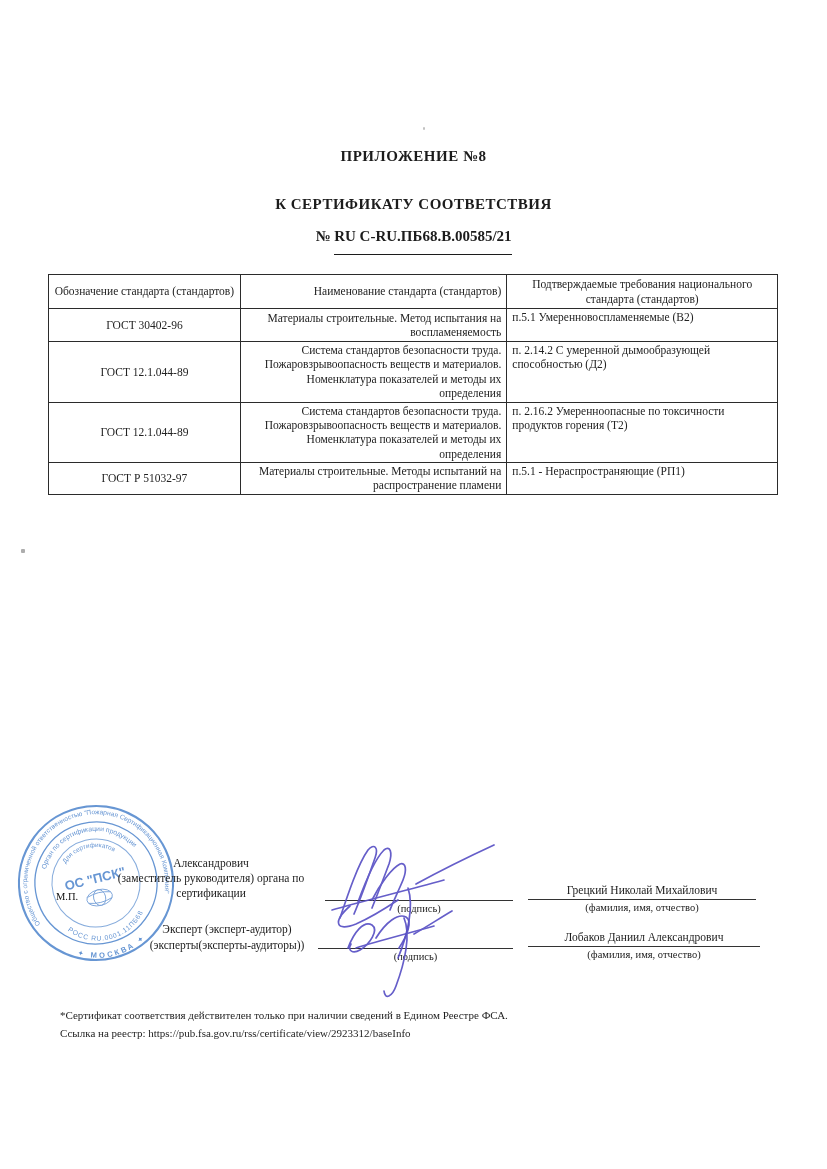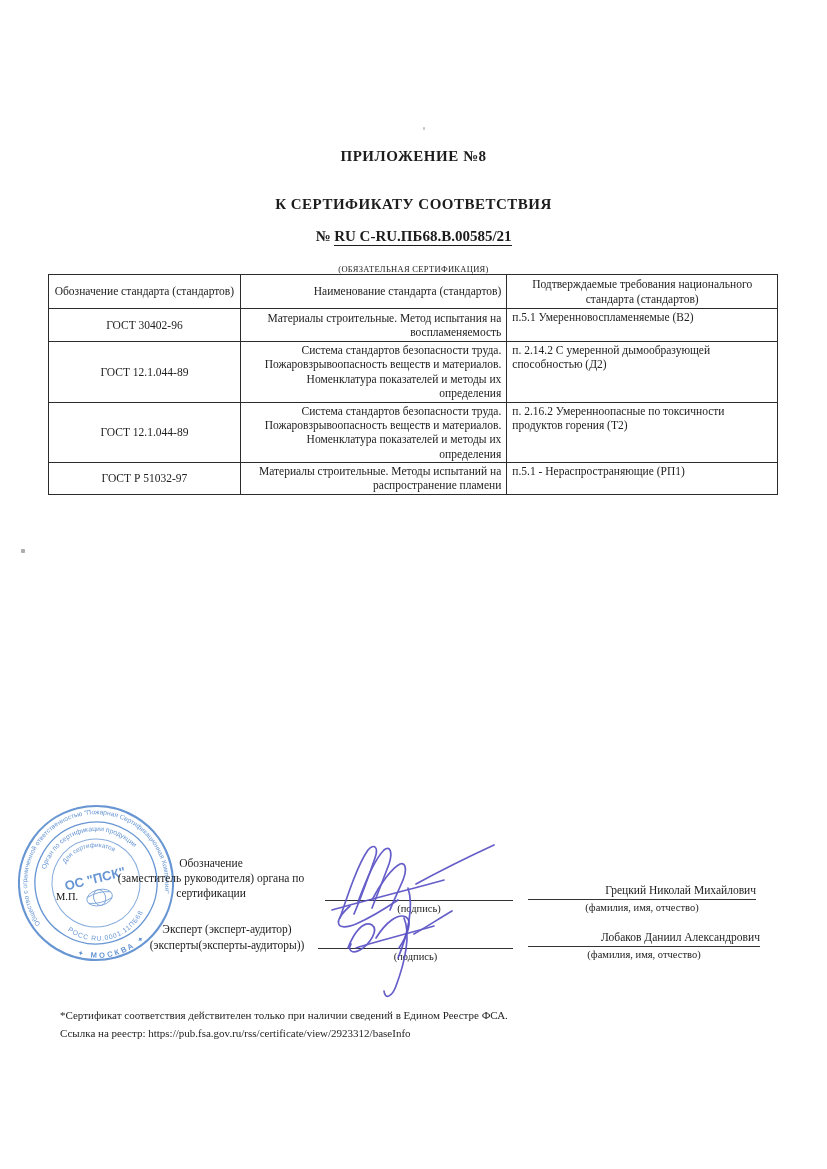--- a/index.html
+++ b/index.html
@@ -8,21 +8,21 @@
     font-family:"Liberation Serif","DejaVu Serif",serif;color:#1c1c1c;
     overflow:hidden;
   }
   .abs{position:absolute;}
 
   
   .title-block{left:0;top:148px;width:827px;text-align:center;}
   .title-line1{font-size:15px;font-weight:bold;letter-spacing:.5px;}
   .title-line2{font-size:15px;font-weight:bold;letter-spacing:.5px;margin-top:31px;}
   .title-line3{font-size:15px;font-weight:bold;margin-top:15px;}
-  .cert-number{border-bottom:1.6px solid #1c1c1c;padding-bottom:1px;}
+  .cert-number{border-bottom:1.6px solid #1c1c1c;padding-bottom:10px;}
   .cert-type{font-size:8.5px;letter-spacing:.3px;margin-top:19px;}
 
   
   table.standards{
     position:absolute;left:48px;top:274px;width:730px;
     border-collapse:collapse;table-layout:fixed;
     font-size:11.5px;line-height:1.25;color:#222;
   }
   table.standards td,table.standards th{
     border:1.4px solid #2b2b2b;padding:1px 5px;font-weight:normal;
@@ -36,21 +36,21 @@
   tr.r1{height:59px;}
   tr.r2{height:58px;}
   tr.r3{height:28px;}
 
   
   .role1{left:104px;top:856px;width:214px;text-align:center;font-size:11.5px;line-height:15px;}
   .role2{left:112px;top:921px;width:230px;text-align:center;font-size:11.5px;line-height:16px;}
   .mp{left:56px;top:885px;font-size:10.5px;color:#111;margin-top:6px;}
   .sigline{border-top:1.3px solid #333;height:0;}
   .caption{font-size:10.5px;text-align:center;color:#1c1c1c;}
-  .fio-name{font-size:11.5px;text-align:right;color:#1c1c1c;}
+  .fio-name{font-size:11.5px;text-align:center;color:#1c1c1c;}
 
   
   .footer{left:60px;top:1006px;width:720px;font-size:11px;line-height:18px;color:#1e1e1e;}
 
   
   .stamp-svg{left:6px;top:793px;width:180px;height:180px;opacity:.85;}
   .stamp-svg text{font-family:"Liberation Sans","DejaVu Sans",sans-serif;}
   .ring-outer{font-size:6.6px;}
   .ring-city{font-size:7.6px;font-weight:bold;letter-spacing:2.5px;}
   .ring-mid{font-size:6.8px;}
@@ -64,21 +64,20 @@
   .speck1{left:21px;top:549px;width:4px;height:4px;background:#8a8a8a;border-radius:1px;opacity:.7;}
   .speck2{left:423px;top:127px;width:2px;height:3px;background:#9a9a9a;border-radius:1px;opacity:.6;}
 </style>
 </head>
 <body>
 
 <div class="abs title-block">
   <div class="title-line1">ПРИЛОЖЕНИЕ №8</div>
   <div class="title-line2">К СЕРТИФИКАТУ СООТВЕТСТВИЯ</div>
   <div class="title-line3"><span>№ </span><span class="cert-number">RU C-RU.ПБ68.В.00585/21</span></div>
-  <div class="cert-type">(ОБЯЗАТЕЛЬНАЯ СЕРТИФИКАЦИЯ)</div>
 </div>
 
 <table class="standards">
   <tbody>
       <tr class="hdr">
     <th class="c1">Обозначение стандарта (стандартов)</th>
     <th class="c2">Наименование стандарта (стандартов)</th>
     <th class="c3">Подтверждаемые требования национального стандарта (стандартов)</th>
   </tr>
   <tr class="r0">
@@ -138,21 +137,21 @@
 
     <g stroke-width=".9" opacity=".85">
       <ellipse cx="0" cy="15" rx="13" ry="8"></ellipse>
       <ellipse cx="0" cy="15" rx="6" ry="8"></ellipse>
       <path d="M -12,12 Q 0,8 12,12 M -12,18 Q 0,22 12,18"></path>
     </g>
   </g>
 </svg>
 
 <div class="abs role1">
-  <div>Обозначение</div>
+  <div>Александрович</div>
   <div>(заместитель руководителя) органа по</div>
   <div>сертификации</div>
 </div>
 <div class="abs mp">М.П.</div>
 <div class="abs role2">
   <div>Эксперт (эксперт-аудитор)</div>
   <div>(эксперты(эксперты-аудиторы))</div>
 </div>
 
 <div class="abs sigline" style="left:325px;top:900px;width:188px;"></div>

